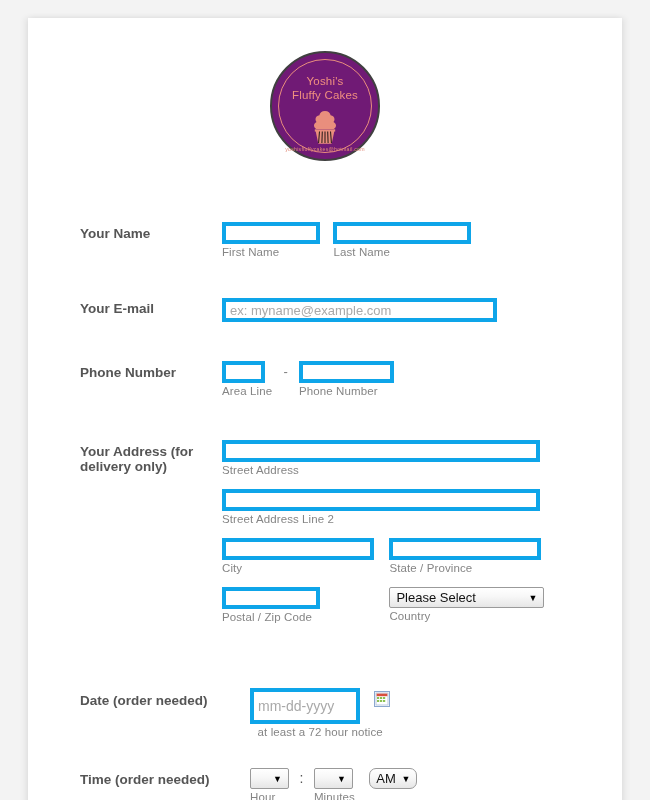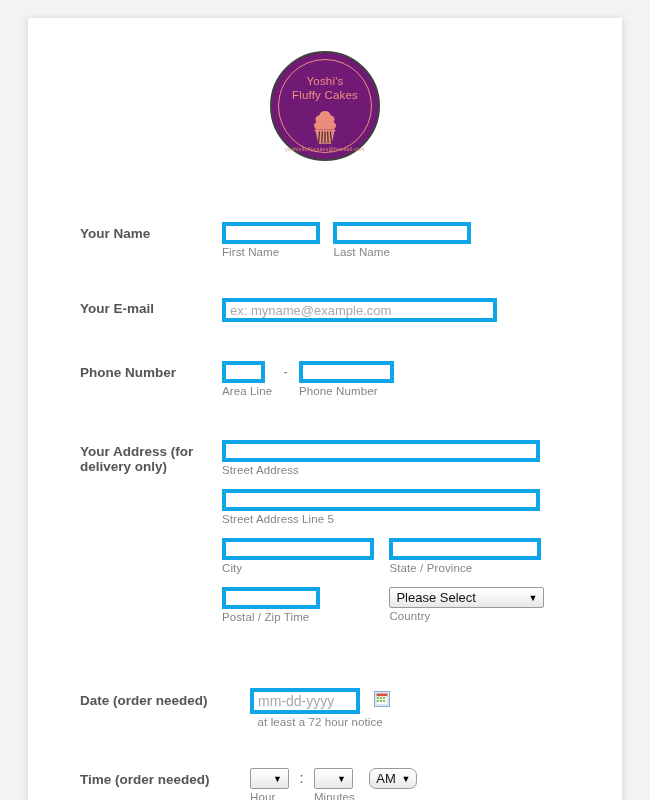--- a/index.html
+++ b/index.html
@@ -259,55 +259,55 @@
     <div class="q-label" style="top:4px;">Your Address (for delivery only)</div>
     <div class="fields" style="top:0;">
 
       <div>
         <input class="tb" style="width: 318px;" type="text" value="">
         <span class="sub">Street Address</span>
       </div>
 
       <div style="margin-top:12px;">
         <input class="tb" style="width: 318px;" type="text" value="">
-        <span class="sub">Street Address Line 5</span>
+        <span class="sub">Street Address Line 2</span>
       </div>
 
       <div style="margin-top:12px;">
         <div class="inline" style="width:163px;">
           <input class="tb" style="width: 152px;" type="text" value="">
           <span class="sub">City</span>
         </div>
         <div class="inline">
           <input class="tb" style="width: 152px;" type="text" value="">
           <span class="sub">State / Province</span>
         </div>
       </div>
 
       <div style="margin-top:12px;">
         <div class="inline" style="width:163px;">
           <input class="tb" style="width: 98px;" type="text" value="">
-          <span class="sub">Postal / Zip Time</span>
+          <span class="sub">Postal / Zip Code</span>
         </div>
         <div class="inline">
           <div class="sel" style="width:155px;">
             <span class="sel-val">Please Select</span>
             <span class="caret">▼</span>
           </div>
           <span class="sub">Country</span>
         </div>
       </div>
 
     </div>
   </div>
 
   <div class="row" style="top:670px;">
     <div class="q-label" style="top:5px;width:160px;">Date (order needed)</div>
     <div class="fields" style="top:0;left:222px;">
-      <input class="tb inline" style="width: 110px; height: 26px; font-size: 14px;" type="text" placeholder="mm-dd-yyyy">
+      <input class="tb inline" style="width: 110px; height: 36px; font-size: 14px;" type="text" placeholder="mm-dd-yyyy">
       <svg class="cal-icon" viewBox="0 0 16 16">
         <rect x="0.5" y="0.5" width="15" height="15" fill="#ffffff" stroke="#8ba7cf"></rect>
         <rect x="2" y="2" width="12" height="12" fill="#ffffff" stroke="#b9c9e0"></rect>
         <rect x="2.6" y="2.6" width="10.8" height="2.6" fill="#d94f3d"></rect>
         <g fill="#8cc152">
           <rect x="3" y="6" width="2.2" height="2"></rect>
           <rect x="6" y="6" width="2.2" height="2"></rect>
           <rect x="9" y="6" width="2.2" height="2"></rect>
           <rect x="3" y="9" width="2.2" height="2"></rect>
           <rect x="6" y="9" width="2.2" height="2"></rect>

